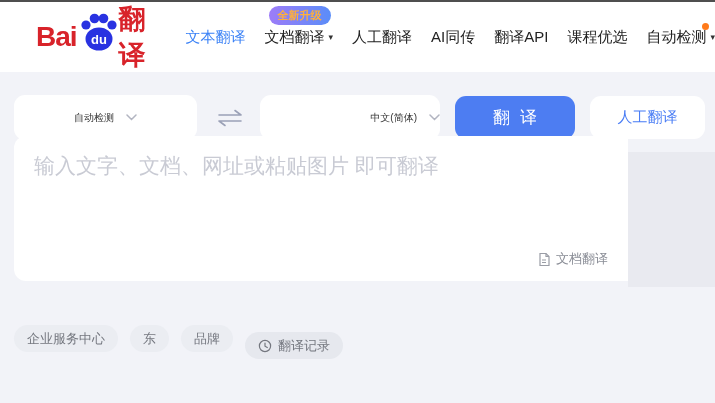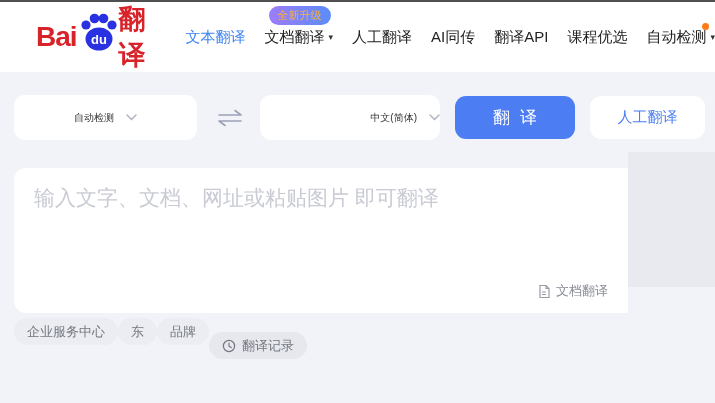--- a/index.html
+++ b/index.html
@@ -23,21 +23,21 @@
   .logo-suffix { color:#d8232a; font-weight:bold; font-size:27px; letter-spacing:0px; }
 
   .nav { display:flex; align-items:center; gap:19px; margin-left:20px; font-size:15px; color:#222; }
   .nav-item { position:relative; cursor:pointer; white-space:nowrap; display:flex; align-items:center; }
   .nav-item.active { color:#3b82f6; }
   .caret { font-size:9px; margin-left:4px; color:#333; }
   .orange-dot { position:absolute; top:-5px; right:6px; width:7px; height:7px; border-radius:50%; background:#ff7a1a; }
   .badge {
     position:absolute; top:-22px; left:4px;
     background:linear-gradient(90deg,#9d7cf8,#5a8df8);
-    color:#ffb03a; font-size:11px; font-weight:normal;
+    color:#ffb03a; font-size:11px; font-weight:bold;
     padding:2px 9px; border-radius:10px; white-space:nowrap;
   }
 
   
   .card {
     position:absolute; top:95px; height:45px; background:#fff; border-radius:11px;
     display:flex; align-items:center; justify-content:center;
     font-size:10px; color:#333; cursor:pointer;
   }
   .select-src { left:14px; width:183px; }
@@ -55,41 +55,41 @@
   }
   .btn-human {
     position:absolute; left:590px; top:96px; width:115px; height:43px;
     background:#fff; color:#4a7df5; border:none; border-radius:11px;
     font-size:15px; font-family:"Liberation Sans", sans-serif;
     display:flex; align-items:center; justify-content:center; cursor:pointer;
   }
 
   
   .input-panel {
-    position:absolute; left:14px; top:168px; width:614px; height:145px;
+    position:absolute; left:14px; top:136px; width:614px; height:145px;
     background:#fff; border-radius:12px 0 0 12px;
   }
   .output-panel {
     position:absolute; left:628px; top:152px; width:87px; height:135px;
     background:#e9eaf0;
   }
   .source-textarea {
     width:100%; height:100px; border:none; outline:none; resize:none;
     background:transparent; padding:16px 20px;
     font-size:21px; color:#333; font-family:"Liberation Sans", sans-serif;
   }
   .source-textarea::placeholder { color:#c9cbd4; }
   .doc-link {
     position:absolute; right:20px; bottom:13px;
     display:flex; align-items:center; gap:5px;
     color:#8a8d96; font-size:13px; cursor:pointer;
   }
 
   
-  .tags { position:absolute; left:14px; top:318px; display:flex; gap:0; }
+  .tags { position:absolute; left:14px; top:318px; display:flex; gap:12px; align-items:center; }
   .tag {
     height:27px; padding:0 13px; background:#ebedf2; border-radius:14px;
     display:flex; align-items:center; font-size:13px; color:#74777f;
     cursor:pointer; white-space:nowrap;
   }
   .tag-history { background:#e6e8ee; gap:6px;margin-top:14px; }
 </style>
 </head>
 <body>
 

